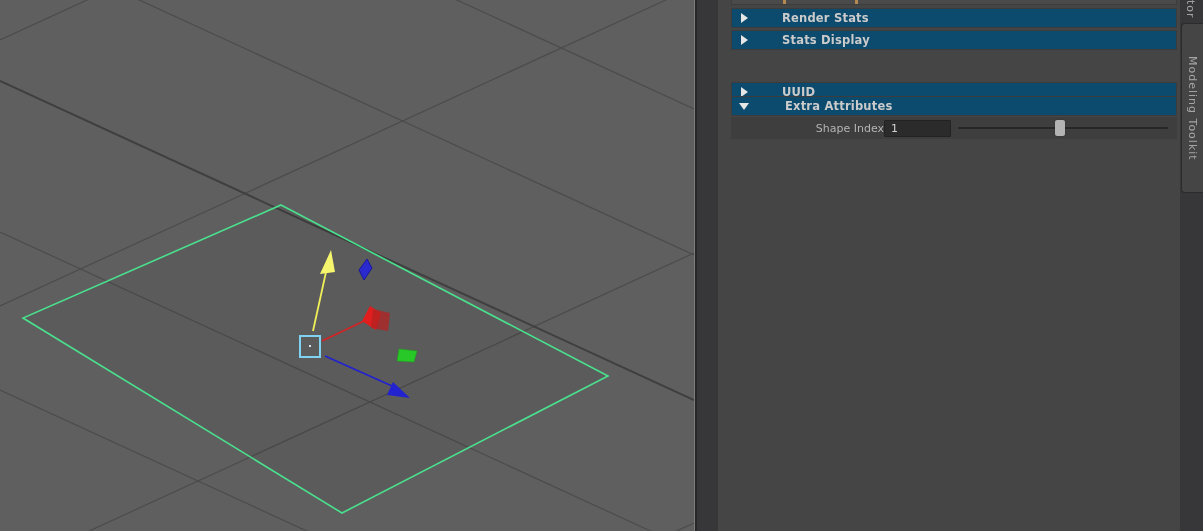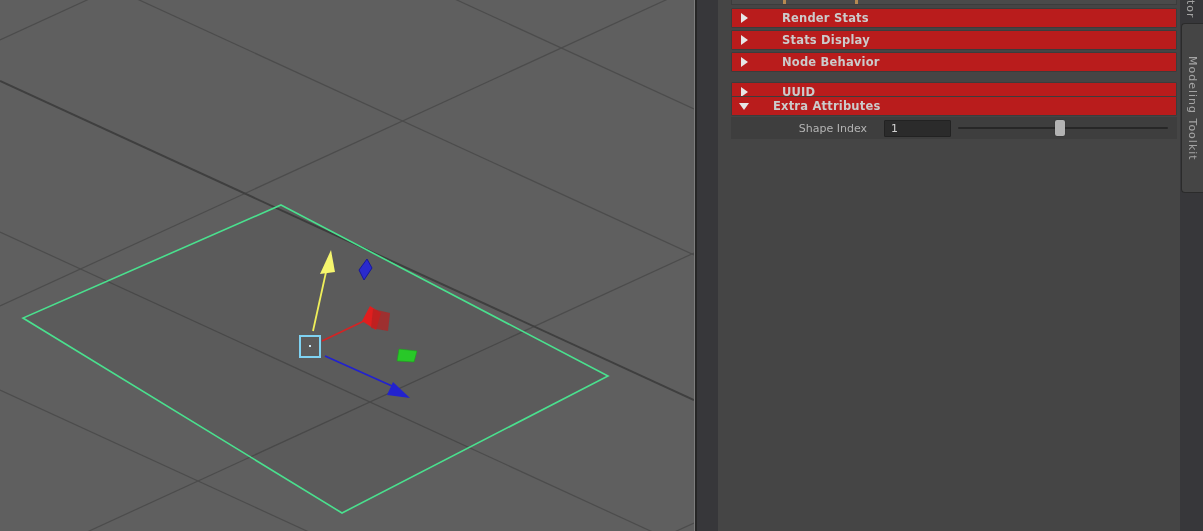--- a/index.html
+++ b/index.html
@@ -9,36 +9,36 @@
   
   #viewport{position:absolute;left:0;top:0;width:694px;height:531px;background:#5f5f5f;}
   #viewport svg{display:block;}
 
   
   #splitter{position:absolute;left:694px;top:0;width:3px;height:531px;background:#262626;border-left:1px solid #7d7d7d;}
   #gutter{position:absolute;left:697px;top:0;width:21px;height:531px;background:#37373a;}
 
   
   #panel{position:absolute;left:718px;top:0;width:462px;height:531px;background:#454545;}
-  .section-header{position:absolute;left:13px;width:446px;height:20px;background:#b91c1c;
+  .section-header{position:absolute;left:13px;width:446px;height:20px;background:#0c4a6e;
       border:1px solid #3c3c3c;border-radius:1px;display:flex;align-items:center;cursor:pointer;}
   .section-header .label{color:#cbcbcb;font-size:11.5px;font-weight:bold;margin-left:34px;letter-spacing:.2px;}
   .tri-r{width:0;height:0;border-left:7px solid #e6e6e6;border-top:5px solid transparent;
       border-bottom:5px solid transparent;margin-left:9px;}
   .tri-d{width:0;height:0;border-top:7px solid #e6e6e6;border-left:5px solid transparent;
       border-right:5px solid transparent;margin-left:7px;}
   
   #clipped-header{position:absolute;left:13px;top:0;width:446px;height:5px;background:#4a4a4a;
       border-left:1px solid #3c3c3c;border-right:1px solid #3c3c3c;border-bottom:1px solid #3c3c3c;overflow:hidden;}
   .descender{position:absolute;top:0;width:3px;height:4px;background:#b58a52;}
 
   
   #attr-row{position:absolute;left:13px;top:117px;width:446px;height:22px;background:#3e3e3e;
       display:flex;align-items:center;}
-  #attr-row .field-label{width:153px;text-align:right;padding-right:17px;color:#b4b4b4;font-size:11px;}
+  #attr-row .field-label{width:153px;text-align:right;color:#b4b4b4;font-size:11px;}
   #attr-row input{width:67px;height:17px;background:#2b2b2b;border:1px solid #222;color:#d2d2d2;
       font-size:11px;padding:0 0 0 6px;outline:none;border-radius:1px;}
   #slider{position:relative;margin-left:7px;width:210px;height:16px;cursor:pointer;}
   #slider .track{position:absolute;left:0;right:0;top:7px;height:2px;background:#272727;border-radius:1px;}
   #slider .handle{position:absolute;top:0;width:10px;height:16px;background:#b3b3b3;border-radius:2px;
       box-shadow:0 0 1px #1d1d1d;}
 
   
   #sidebar{position:absolute;left:1180px;top:0;width:23px;height:531px;background:#37373a;}
   .vtext{writing-mode:vertical-rl;color:#a4a4a4;font-size:11px;letter-spacing:1px;}
@@ -104,31 +104,27 @@
     </div>
 
     <div class="section-header" style="top:8px">
       <span class="tri-r"></span>
       <span class="label">Render Stats</span>
     </div>
     <div class="section-header" style="top:30px">
       <span class="tri-r"></span>
       <span class="label">Stats Display</span>
     </div>
-    <div class="section-header" style="top:52px">
-      <span class="tri-r"></span>
-      <span class="label">Node Behavior</span>
-    </div>
     <div class="section-header" style="top:82px">
       <span class="tri-r"></span>
       <span class="label">UUID</span>
     </div>
     <div class="section-header" style="top:96px">
       <span class="tri-d"></span>
-      <span class="label" style="margin-left:24px">Extra Attributes</span>
+      <span class="label" style="margin-left:36px">Extra Attributes</span>
     </div>
 
     <div id="attr-row">
       <span class="field-label">Shape Index</span>
       <input type="text" value="1" style="">
       <div id="slider">
         <div class="track"></div>
         <div class="handle" id="slider-handle" style="left: calc(48.5% - 5px);"></div>
       </div>
     </div>

